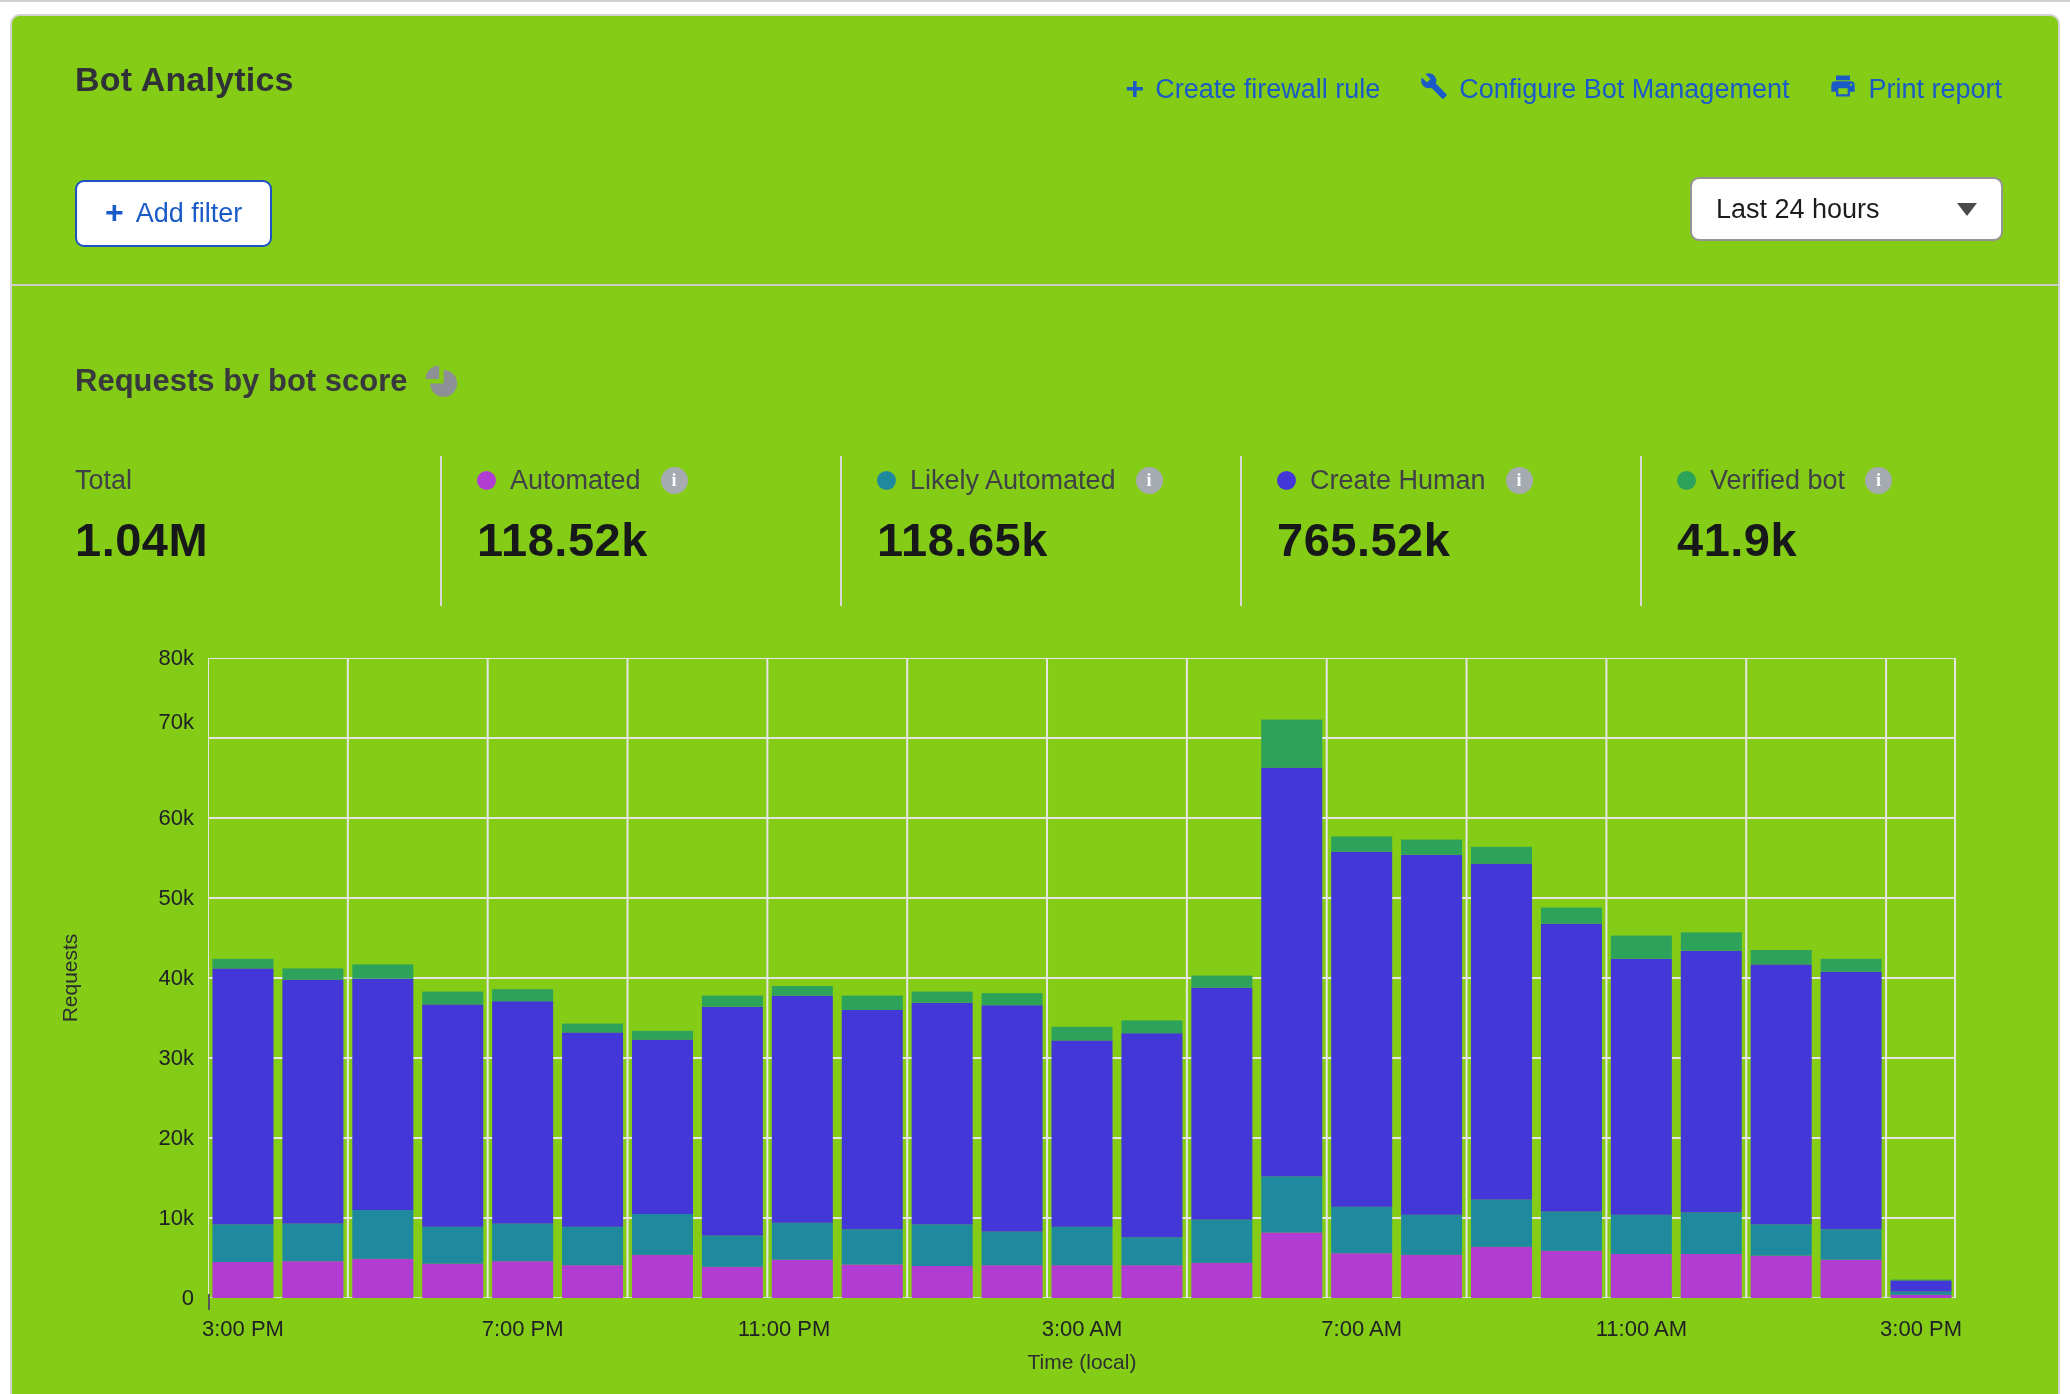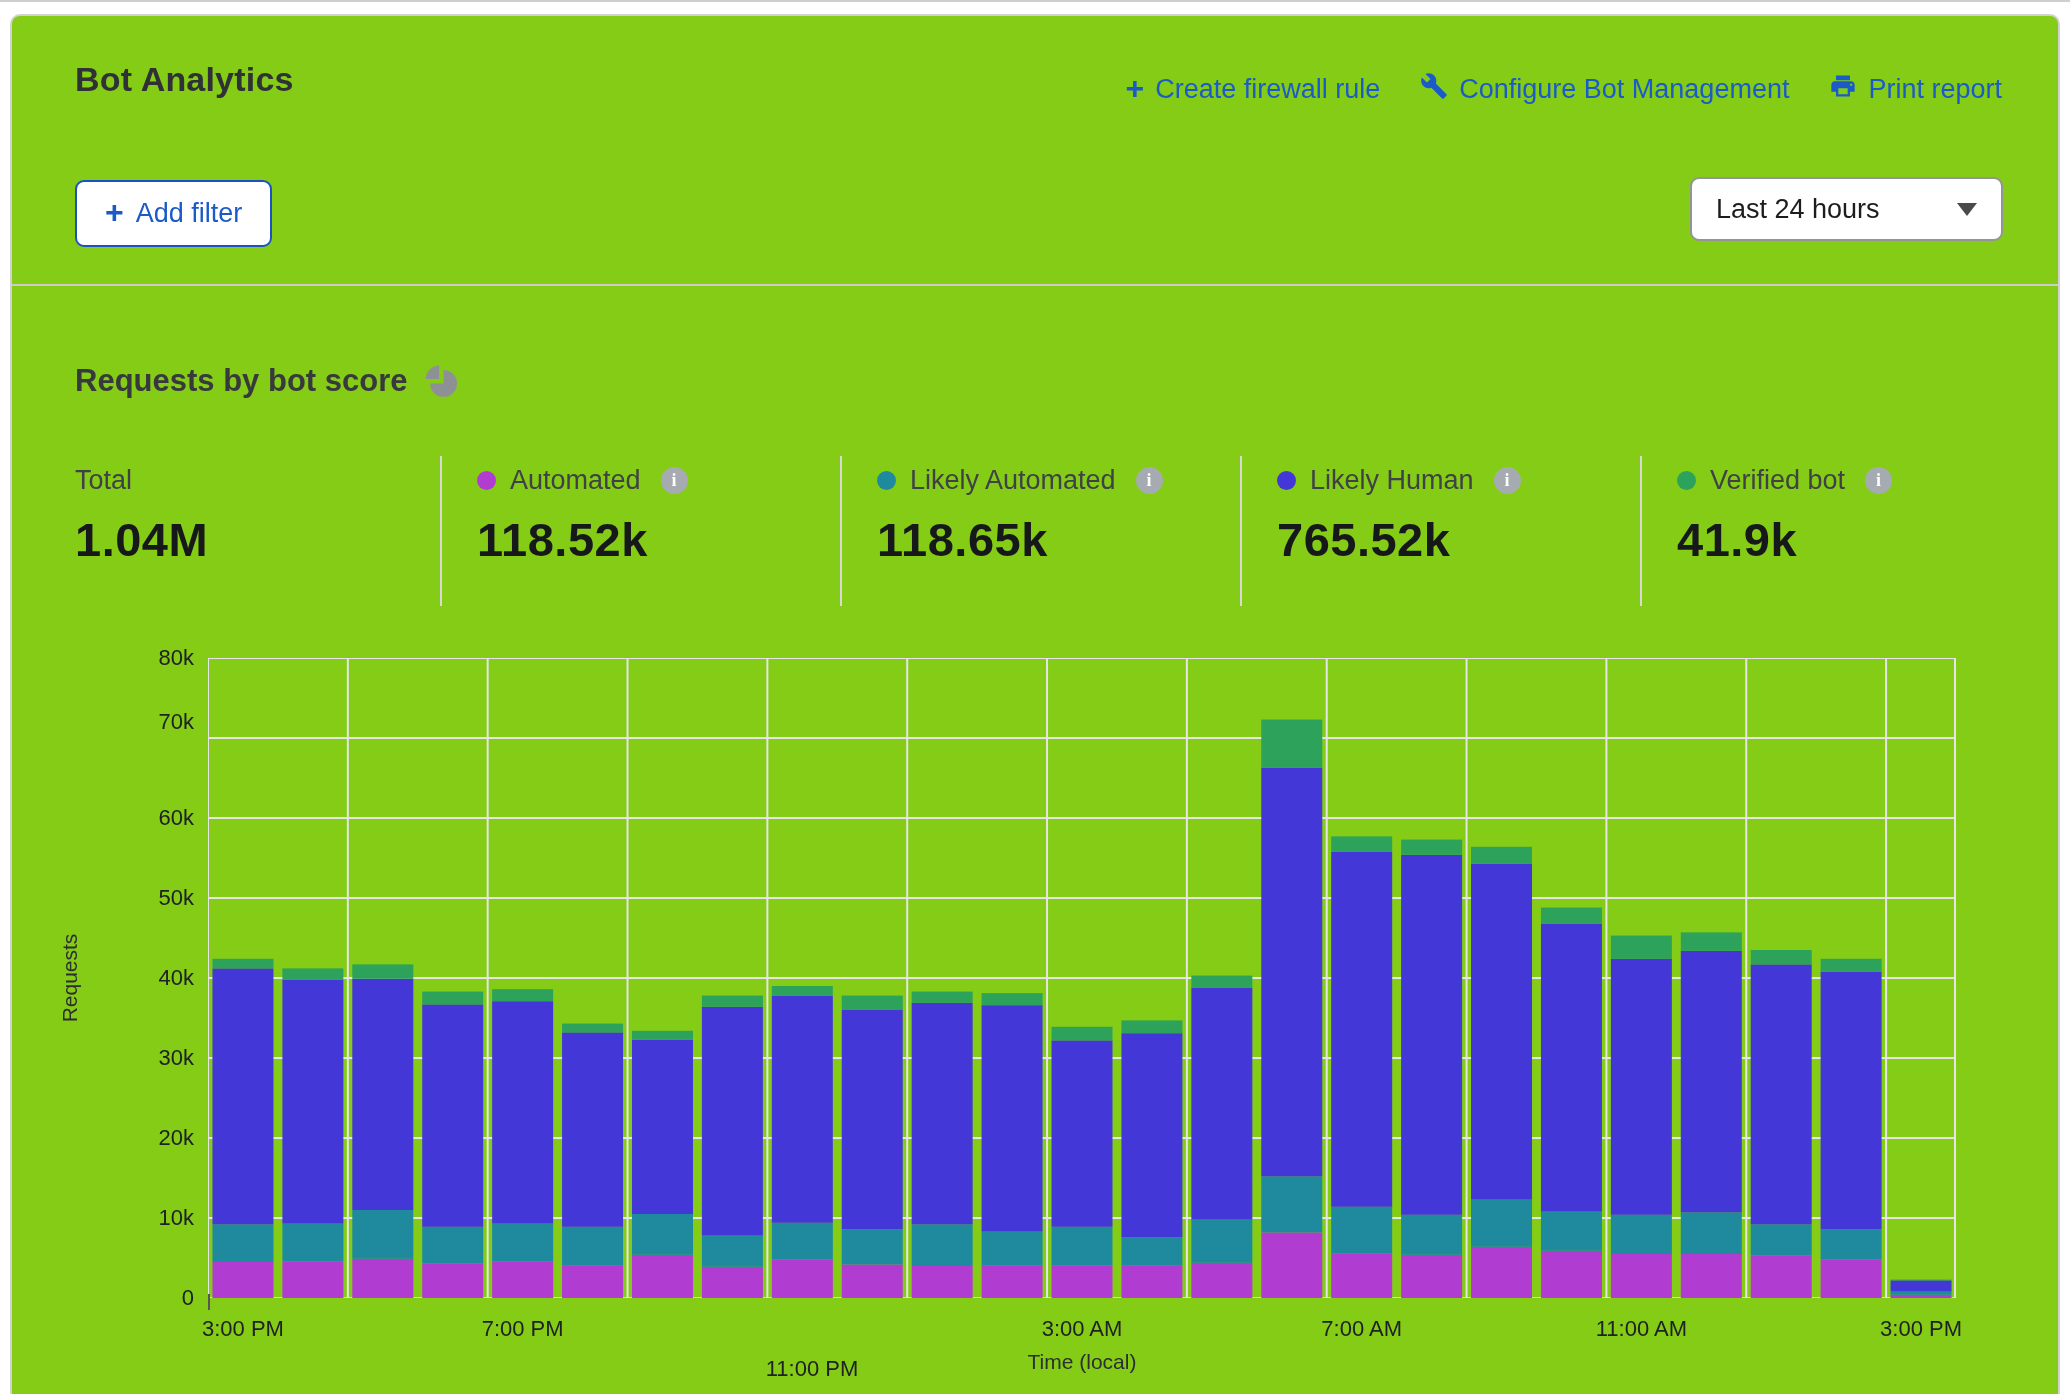--- a/index.html
+++ b/index.html
@@ -133,21 +133,21 @@
           <span class="dot" style="background-color: rgb(31, 138, 157);"></span>
           <span class="stat-label">Likely Automated</span>
           <span class="info-icon"></span>
         </div>
         <div class="stat-value">118.65k</div>
       </div>
 
       <div class="stat bordered">
         <div class="stat-label-row">
           <span class="dot" style="background-color: rgb(68, 55, 215);"></span>
-          <span class="stat-label">Likely Human</span>
+          <span class="stat-label">Create Human</span>
           <span class="info-icon"></span>
         </div>
         <div class="stat-value">765.52k</div>
       </div>
 
       <div class="stat bordered">
         <div class="stat-label-row">
           <span class="dot" style="background-color: rgb(44, 162, 91);"></span>
           <span class="stat-label">Verified bot</span>
           <span class="info-icon"></span>
@@ -289,21 +289,21 @@
           <div class="y-tick" style="top: 555px;">10k</div>
           <div class="y-tick" style="top: 475px;">20k</div>
           <div class="y-tick" style="top: 395px;">30k</div>
           <div class="y-tick" style="top: 315px;">40k</div>
           <div class="y-tick" style="top: 235px;">50k</div>
           <div class="y-tick" style="top: 155px;">60k</div>
           <div class="y-tick" style="top: 59px;">70k</div>
           <div class="y-tick" style="top: -5px; padding-left: 45px;">80k</div>
           <div class="x-tick" style="left: 230.96px; top: 666px;">3:00 PM</div>
           <div class="x-tick" style="left: 510.64px; top: 666px;">7:00 PM</div>
-          <div class="x-tick" style="left: 800px; top: 666px; margin-top: 40px;">11:00 PM</div>
+          <div class="x-tick" style="left: 772px; top: 666px;">11:00 PM</div>
           <div class="x-tick" style="left: 1070px; top: 666px;">3:00 AM</div>
           <div class="x-tick" style="left: 1349.68px; top: 666px;">7:00 AM</div>
           <div class="x-tick" style="left: 1629.36px; top: 666px;">11:00 AM</div>
           <div class="x-tick" style="left: 1909.04px; top: 666px;">3:00 PM</div>
         </div>
       <div class="x-axis-title">Time (local)</div>
     </div>
 
   </div>
 </div>

